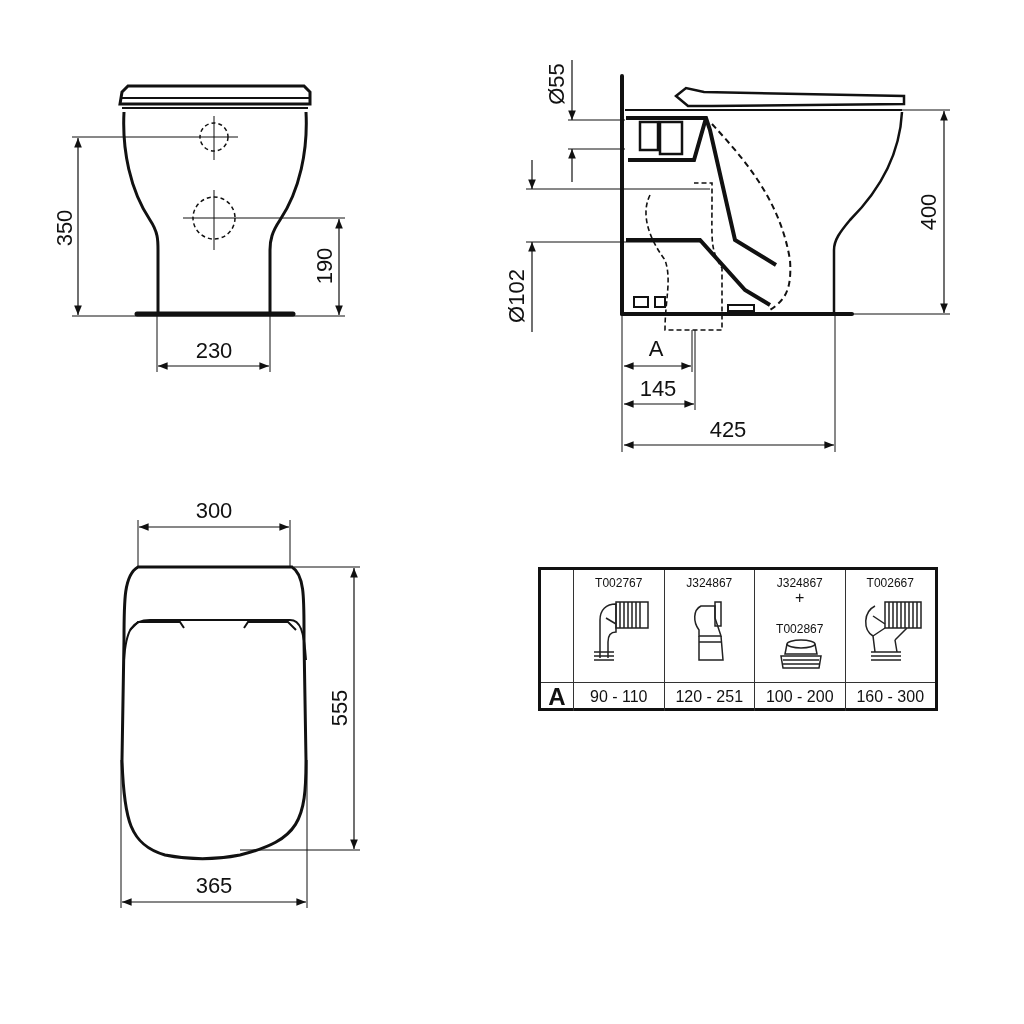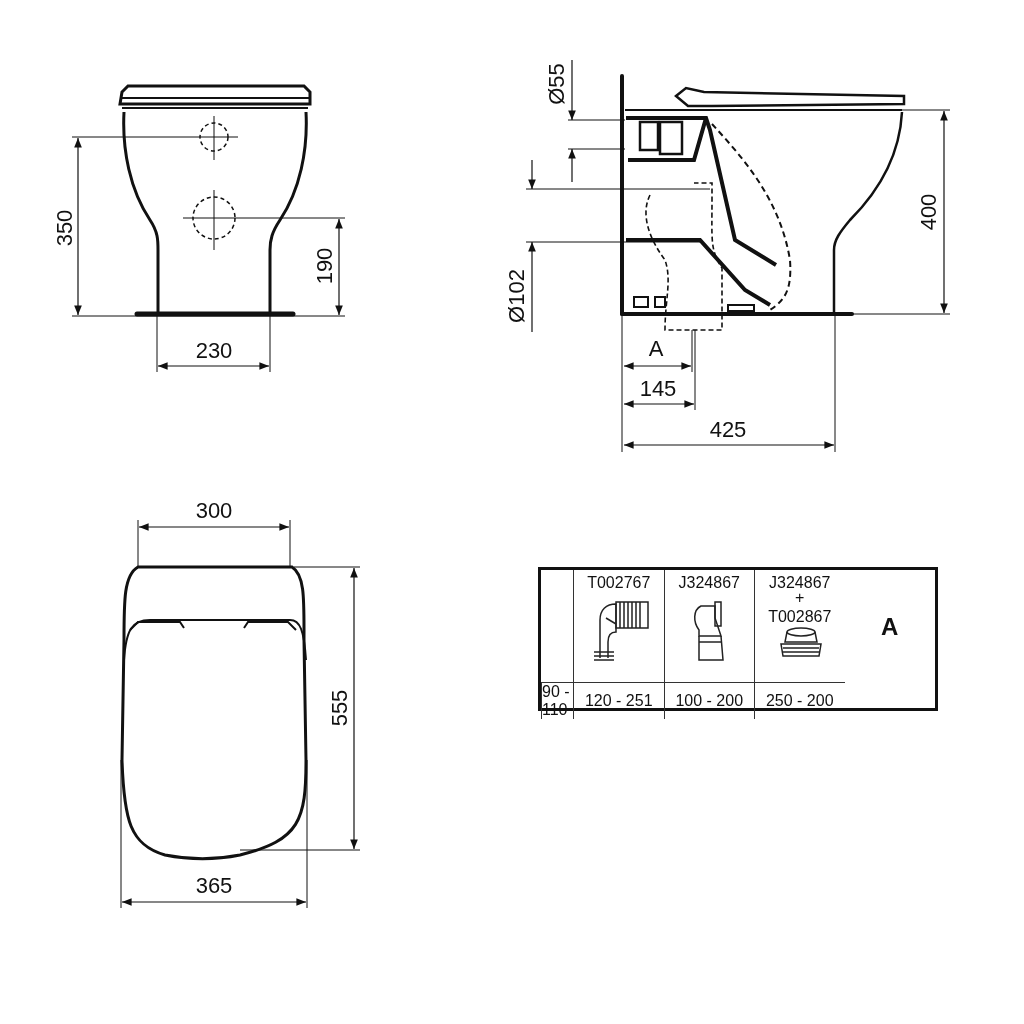--- a/index.html
+++ b/index.html
@@ -3,21 +3,21 @@
 <meta charset="utf-8">
 <style>
   html,body{margin:0;padding:0;background:#fff;}
   body{width:1024px;height:1024px;position:relative;overflow:hidden;font-family:"Liberation Sans",sans-serif;}
   svg{position:absolute;left:0;top:0;}
   .dimtxt{font-family:"Liberation Sans",sans-serif;font-size:22px;fill:#111;}
   .tbl{position:absolute;left:538px;top:567px;width:400px;height:144px;border:3px solid #111;box-sizing:border-box;display:grid;grid-template-columns:32px 1fr 1fr 1fr 1fr;grid-template-rows:113px 1fr;}
   .cell{border-left:1px solid #333;border-bottom:1px solid #333;box-sizing:border-box;display:flex;flex-direction:column;align-items:center;font-size:16px;color:#111;}
   .cell.first{border-left:none;}
   .cell.bottom{border-bottom:none;justify-content:center;}
-  .hdr{font-size:16px;line-height:18px;text-align:center;margin-top:4px;}
+  .hdr{font-size:12px;line-height:18px;text-align:center;margin-top:4px;}
   .plus{font-size:16px;line-height:12px;}
   .rowlbl{font-weight:bold;font-size:24px;justify-content:center;}
   .cell svg{position:static;}
 </style>
 </head>
 <body>
 
 <svg width="1024" height="1024" viewBox="0 0 1024 1024">
   <defs>
     <marker id="arr" viewBox="0 0 10 10" refX="10" refY="5" markerWidth="10" markerHeight="8" orient="auto-start-reverse">
@@ -149,28 +149,39 @@
       <path d="M22,14 C14,18 14,30 20,38 L20,44 L42,44 L36,26 L36,14 Z"></path>
       <rect x="36" y="10" width="6" height="24"></rect>
       <path d="M20,44 L20,68 L44,68 L42,44"></path>
       <line x1="20" y1="50" x2="42" y2="50"></line>
     </svg>
   </div>
 
   <div class="cell">
     <div class="hdr">J324867</div>
     <div class="plus">+</div>
-    <div class="hdr" style="margin-top:4px">T002867</div>
+    <div class="hdr" style="margin-top:16px">T002867</div>
     <svg width="50" height="34" viewBox="0 0 50 34" stroke="#222" fill="none" stroke-width="1.5">
       <ellipse cx="26" cy="6" rx="14" ry="4"></ellipse>
       <path d="M12,6 L10,16 L42,16 L40,6"></path>
       <path d="M6,18 L46,18 L44,30 L8,30 Z"></path>
       <path d="M8,22 H44 M8,26 H44"></path>
     </svg>
   </div>
 
+  <div class="cell">
+    <div class="hdr">T002667</div>
+    <svg width="70" height="72" viewBox="0 0 70 72" stroke="#222" fill="none" stroke-width="1.5">
+      <path d="M20,14 C8,20 8,38 18,44 L20,60 M40,48 L42,60"></path>
+      <rect x="30" y="10" width="36" height="26"></rect>
+      <path d="M34,10 V36 M38,10 V36 M42,10 V36 M46,10 V36 M50,10 V36 M54,10 V36 M58,10 V36 M62,10 V36"></path>
+      <path d="M18,44 L30,36 M40,48 L52,36"></path>
+      <path d="M16,60 H46 M16,64 H46 M16,68 H46"></path>
+      <line x1="18" y1="24" x2="30" y2="32"></line>
+    </svg>
+  </div>
 
   <div class="cell first bottom rowlbl">A</div>
   <div class="cell bottom">90 - 110</div>
   <div class="cell bottom">120 - 251</div>
   <div class="cell bottom">100 - 200</div>
-  <div class="cell bottom">250 - 200</div>
+  <div class="cell bottom">160 - 300</div>
 </div>
 
 </body></html>

